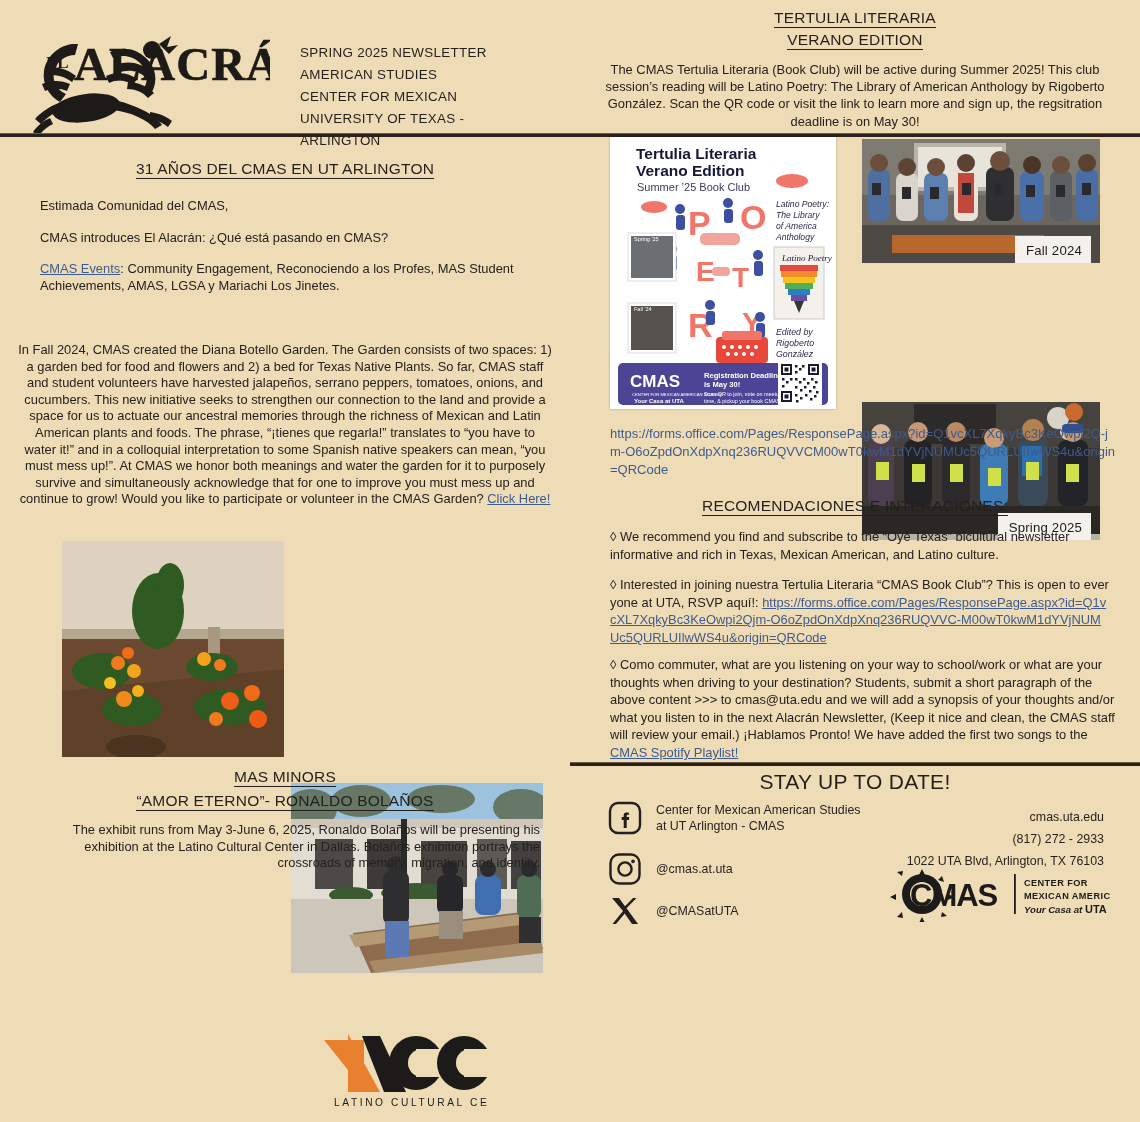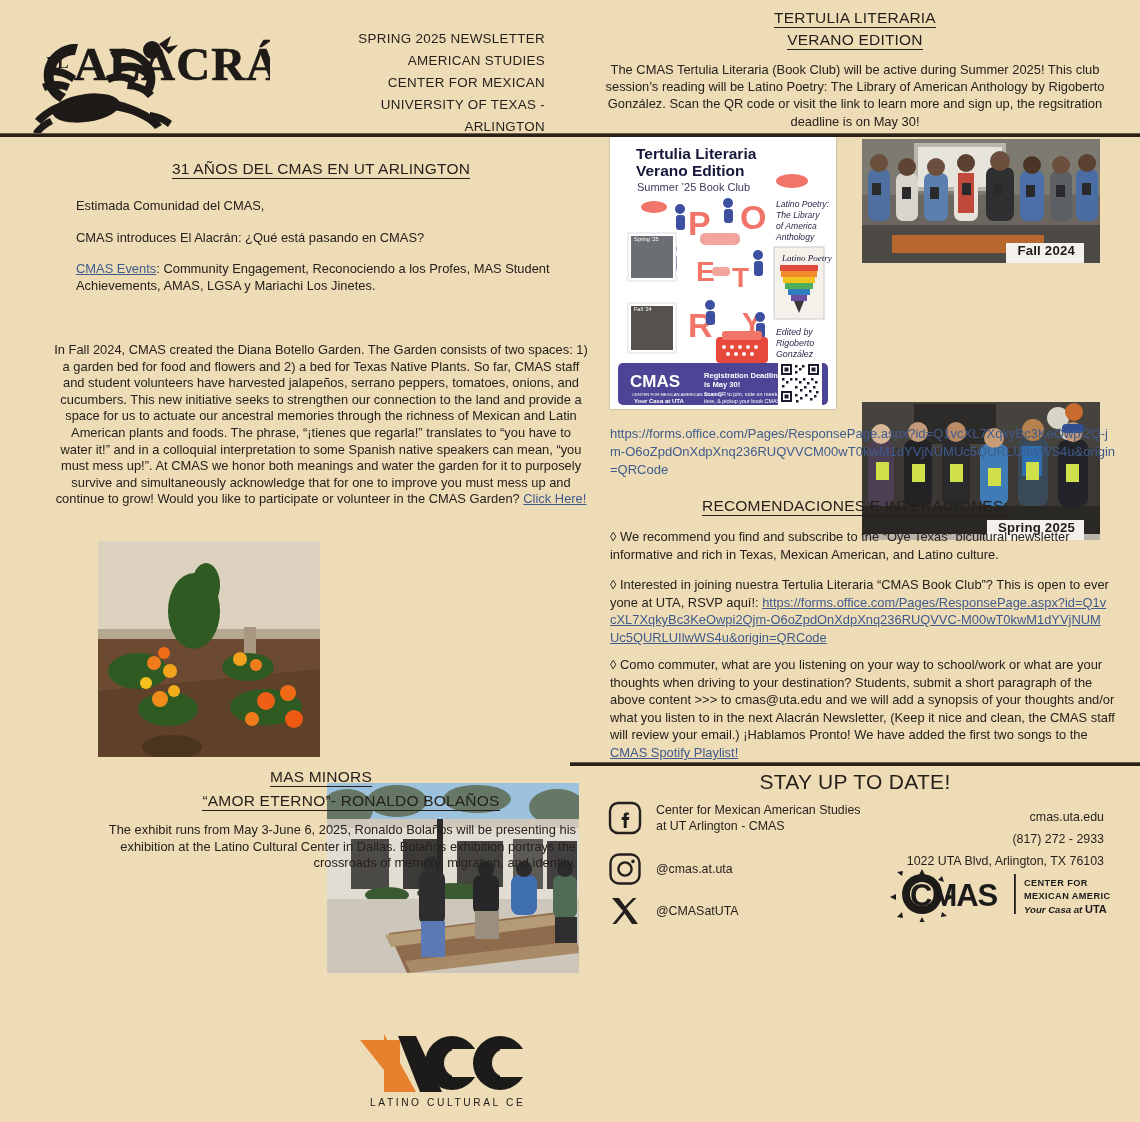--- a/index.html
+++ b/index.html
@@ -21,31 +21,31 @@
     text-align:center;font-size:15.5px;letter-spacing:.2px;
     color:#241f1b;
   }
   .hdr-ul span{border-bottom:1.3px solid #241f1b;padding-bottom:1px;}
 
   
   #masthead{left:0;top:0;width:1140px;height:140px;}
   #logo-wrap{left:10px;top:22px;width:260px;height:110px;text-align:right;}
   #logo-wrap svg{display:block;}
   #masthead-lines{
-    left:300px;top:28px;width:245px;
-    text-align:right;font-size:13.4px;line-height:22px;
+    left:300px;top:42px;width:245px;
+    text-align:left;font-size:13.4px;line-height:22px;
     letter-spacing:.3px;color:#241f1b;
   }
   #rule-top{
     left:0;top:133px;width:1140px;height:3px;
     background:#2a211a;border-top:1px solid #6b5a44;
   }
 
   
-  #col-left{left:0;top:140px;width:570px;height:982px;margin-left:36px;}
+  #col-left{left:0;top:140px;width:570px;height:982px;}
   #col-right{left:570px;top:0;width:570px;height:1122px;}
 
   
   .body-txt{
     font-size:12.9px;line-height:16.6px;color:#26211d;
   }
   .just{text-align:center;}
 
   
   .photo{background:#b9b2a6;overflow:hidden;position:relative;}
@@ -56,24 +56,23 @@
 
   
   #lcc{left:318px;top:1030px;width:172px;height:82px;}
 
   
   #poster{left:610px;top:137px;width:226px;height:272px;
     box-shadow:0 0 2px rgba(0,0,0,.3);}
   #photo-fall{left:862px;top:139px;width:238px;height:124px;}
   #photo-spring{left:862px;top:278px;width:238px;height:138px;}
   .photo-tag{
-    position:absolute;right:16px;bottom:0;background:#f4f1ec;
-    font-size:13.2px;padding:0 9px 5px 11px;color:#1d1a17;
+    position:absolute;right:9px;bottom:0;background:#f4f1ec;
+    font-size:13.2px;padding:7px 9px 5px 11px;color:#1d1a17;
     letter-spacing:.2px;
-    font-weight:bold;
   }
 
   #url-block{
     left:610px;top:425px;width:505px;
     font-size:13px;line-height:18px;color:#3f5b8c;word-break:break-all;
   }
 
   #rule-right{left:570px;top:762px;width:570px;height:3px;
     background:#2a211a;border-top:1px solid #6b5a44;}
 
@@ -243,21 +242,21 @@
           </g>
           <circle cx="238" cy="86" r="8" fill="#2b2b2d"></circle>
           <rect x="228" y="134" width="22" height="26" fill="#2f2f31"></rect>
         </g>
       </svg>
     </div>
 
     <div class="blk hdr-ul" style="left:0;top:628px;width:570px;">
       <span>MAS MINORS</span>
     </div>
-    <div class="blk hdr-ul" style="left:0;top:652px;width:570px;padding-left:30px;">
+    <div class="blk hdr-ul" style="left:0;top:652px;width:570px;">
       <span>“AMOR ETERNO”- RONALDO BOLAÑOS</span>
     </div>
 
     <div class="blk body-txt ctr" style="left:48px;top:682px;width:492px;text-align:right;">The exhibit runs from May 3-June 6, 2025, Ronaldo Bolaños will be presenting his exhibition at the Latino Cultural Center in Dallas. Bolaños exhibition portrays the crossroads of memory, migration, and identity.</div>
 
     <div class="abs" id="lcc" style="top:890px;left:318px;">
       <svg width="172" height="82" viewBox="0 0 172 82" aria-hidden="true">
         <path d="M6 10 L46 10 L46 60 L6 60 Z" fill="#e8812e"></path>
         <path d="M6 10 L46 60 L6 60 Z" fill="#eedcb7"></path>
         <path d="M30 4 L62 62 L30 62 Z" fill="#e8812e"></path>

